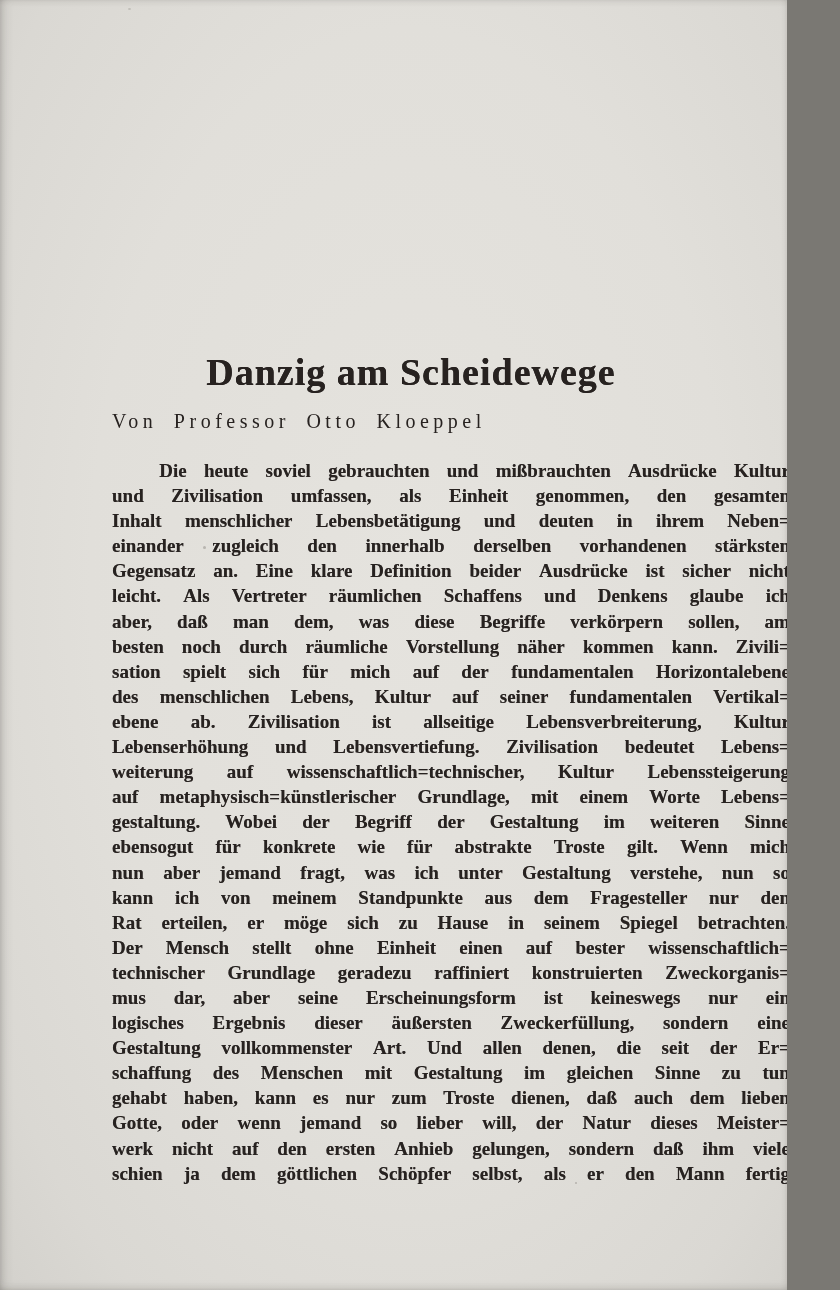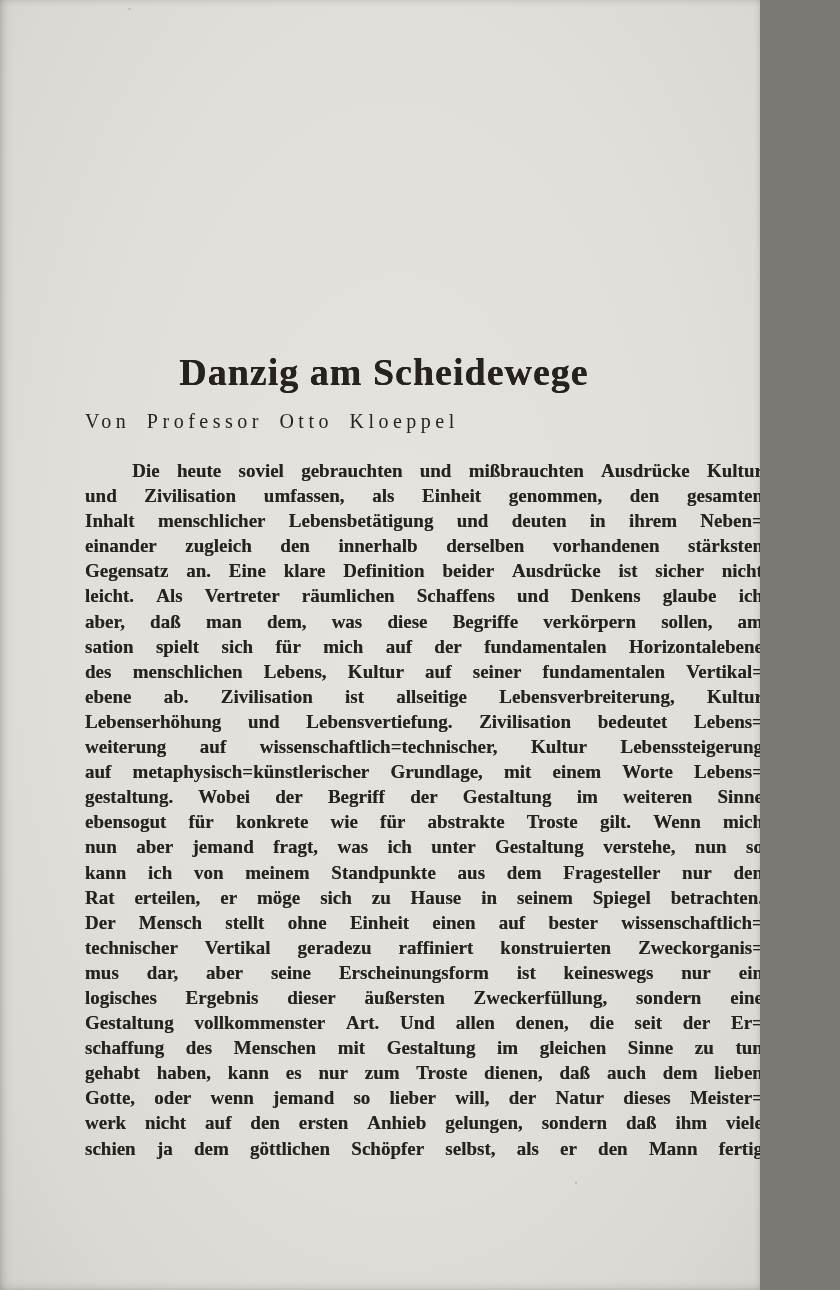--- a/index.html
+++ b/index.html
@@ -7,20 +7,21 @@
     position:relative;
     width:760px;height:1290px;
     margin:0;
     background:
       radial-gradient(ellipse at 52% 45%, #e5e3de 0%, #e1dfda 55%, #dad8d3 85%, #d3d1cc 100%);
     box-shadow:inset 6px 0 14px -8px rgba(60,55,50,.45), inset -4px 0 10px -8px rgba(60,55,50,.3),
                inset 0 -5px 12px -8px rgba(60,55,50,.35), inset 0 4px 10px -8px rgba(60,55,50,.25);
     overflow:hidden;
     font-family:"Liberation Serif","DejaVu Serif",serif;
     color:#272220;
+    padding-left:27px;
   }
   .speck{position:absolute;border-radius:50%;background:#8d8a84;opacity:.5;}
   .speck.s1{left:203px;top:546px;width:3px;height:3px;}
   .speck.s2{left:575px;top:1182px;width:2px;height:2px;}
   .speck.s3{left:128px;top:8px;width:3px;height:2px;opacity:.35;}
   .title{
     margin:352px 77px 0 85px;
     text-align:center;
     font-size:38px;
     font-weight:bold;
@@ -138,20 +139,31 @@
         <span>man</span>
         <span>dem,</span>
         <span>was</span>
         <span>diese</span>
         <span>Begriffe</span>
         <span>verkörpern</span>
         <span>sollen,</span>
         <span>am</span>
       </div>
       <div class="body-line">
+        <span>besten</span>
+        <span>noch</span>
+        <span>durch</span>
+        <span>räumliche</span>
+        <span>Vorstellung</span>
+        <span>näher</span>
+        <span>kommen</span>
+        <span>kann.</span>
+        <span>Zivili=</span>
+      </div>
+      <div class="body-line">
         <span>sation</span>
         <span>spielt</span>
         <span>sich</span>
         <span>für</span>
         <span>mich</span>
         <span>auf</span>
         <span>der</span>
         <span>fundamentalen</span>
         <span>Horizontalebene</span>
       </div>
@@ -265,21 +277,21 @@
         <span>stellt</span>
         <span>ohne</span>
         <span>Einheit</span>
         <span>einen</span>
         <span>auf</span>
         <span>bester</span>
         <span>wissenschaftlich=</span>
       </div>
       <div class="body-line">
         <span>technischer</span>
-        <span>Vertikal</span>
+        <span>Grundlage</span>
         <span>geradezu</span>
         <span>raffiniert</span>
         <span>konstruierten</span>
         <span>Zweckorganis=</span>
       </div>
       <div class="body-line">
         <span>mus</span>
         <span>dar,</span>
         <span>aber</span>
         <span>seine</span>

